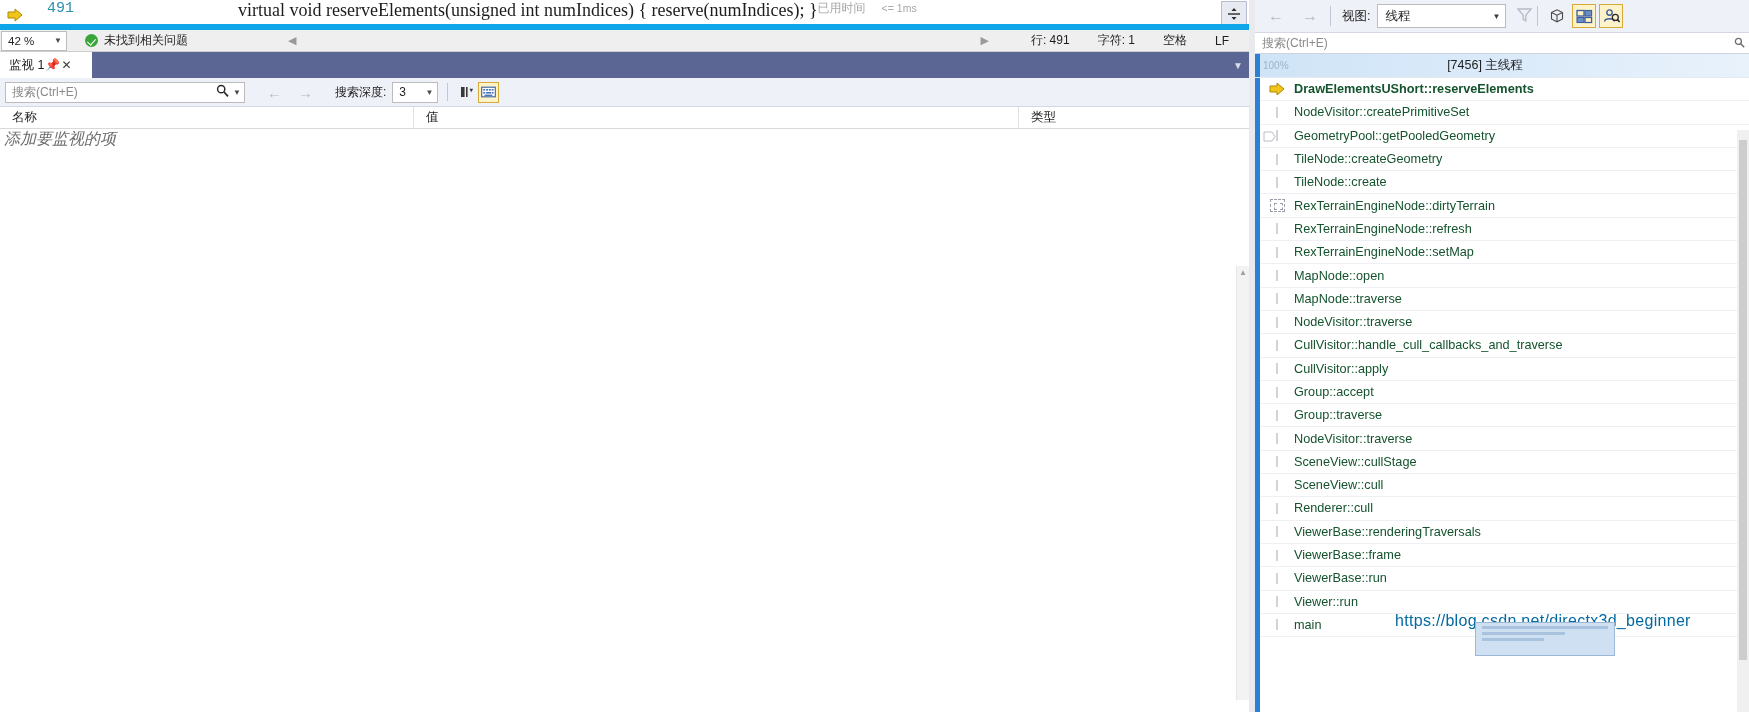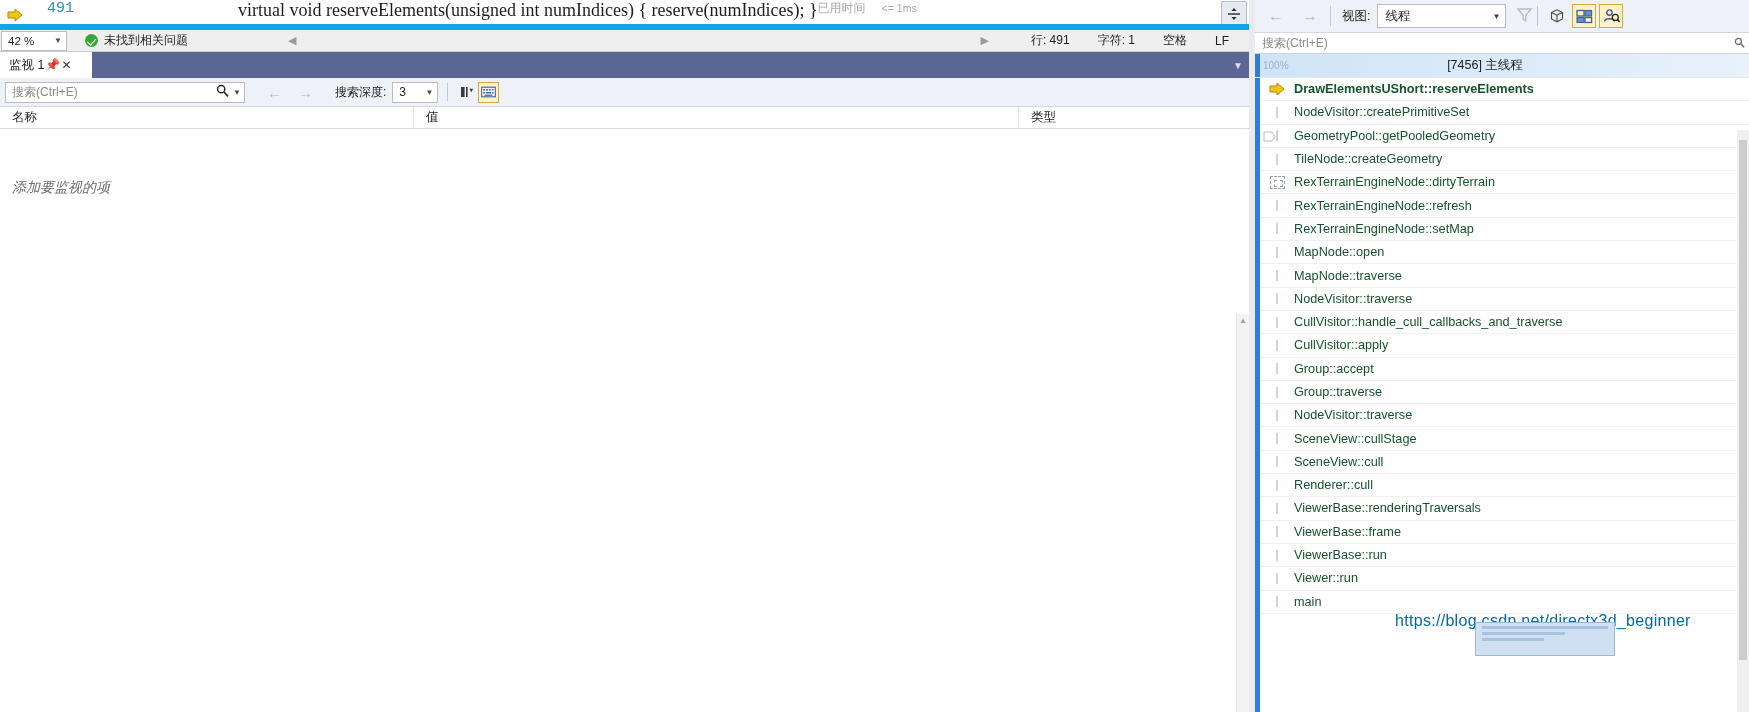--- a/index.html
+++ b/index.html
@@ -152,21 +152,21 @@
     border-bottom: 1px solid #d9d9d9;
     display: flex; align-items: center; font-size: 12.5px;
   }
   .gh-cell { padding-left: 12px; height: 22px; display: flex; align-items: center; }
   .gh-name  { width: 414px; border-right: 1px solid #e2e2e2; }
   .gh-value { width: 605px; border-right: 1px solid #e2e2e2; }
   .gh-type  { flex: 1; }
   .grid-body { background: #ffffff; height: 571px; position: relative; }
   .add-watch-row {
     height: 21px; display: flex; align-items: center;
-    padding-left: 12px; font-style: italic; color: #6d6d6d; font-size: 14px; margin-top: 48px;
+    padding-left: 4px; font-style: italic; color: #6d6d6d; font-size: 16px;
   }
 
   
   #vsplit { position: absolute; left: 1249px; top: 0; width: 6px; height: 712px; background: #e9eaee; }
 
   
   #right { position: absolute; left: 1255px; top: 0; width: 494px; height: 712px; background: #ffffff; }
   .cs-toolbar {
     height: 33px; background: #eff1f8;
     border-bottom: 1px solid #d4d7e4;
@@ -461,20 +461,26 @@
             <span class="cs-name">GeometryPool::getPooledGeometry</span>
           </div>
           <div class="cs-row">
             <div class="cs-icon-col">
               <span class="cs-tickmark"></span>
             </div>
             <span class="cs-name">TileNode::createGeometry</span>
           </div>
           <div class="cs-row">
             <div class="cs-icon-col">
+              <span class="cs-tickmark"></span>
+            </div>
+            <span class="cs-name">TileNode::create</span>
+          </div>
+          <div class="cs-row">
+            <div class="cs-icon-col">
               <span class="cs-nonuser"></span>
             </div>
             <span class="cs-name">RexTerrainEngineNode::dirtyTerrain</span>
           </div>
           <div class="cs-row">
             <div class="cs-icon-col">
               <span class="cs-tickmark"></span>
             </div>
             <span class="cs-name">RexTerrainEngineNode::refresh</span>
           </div>

